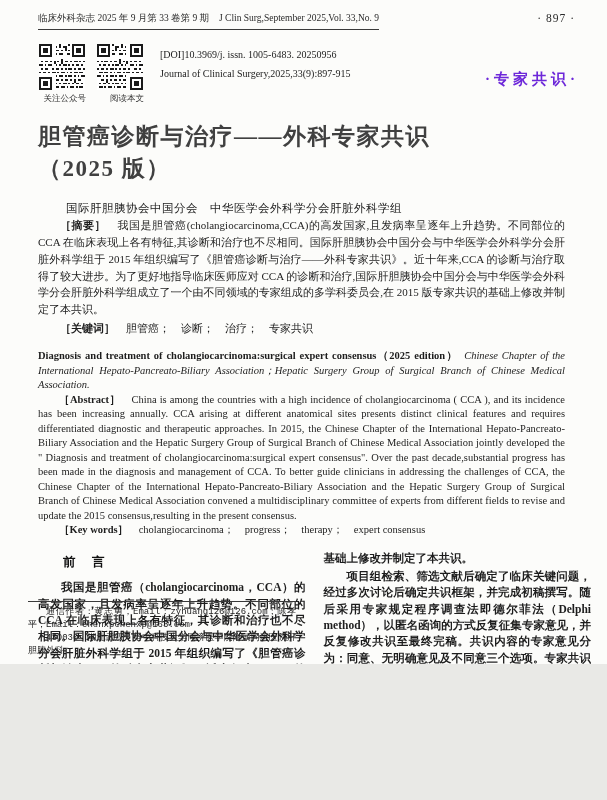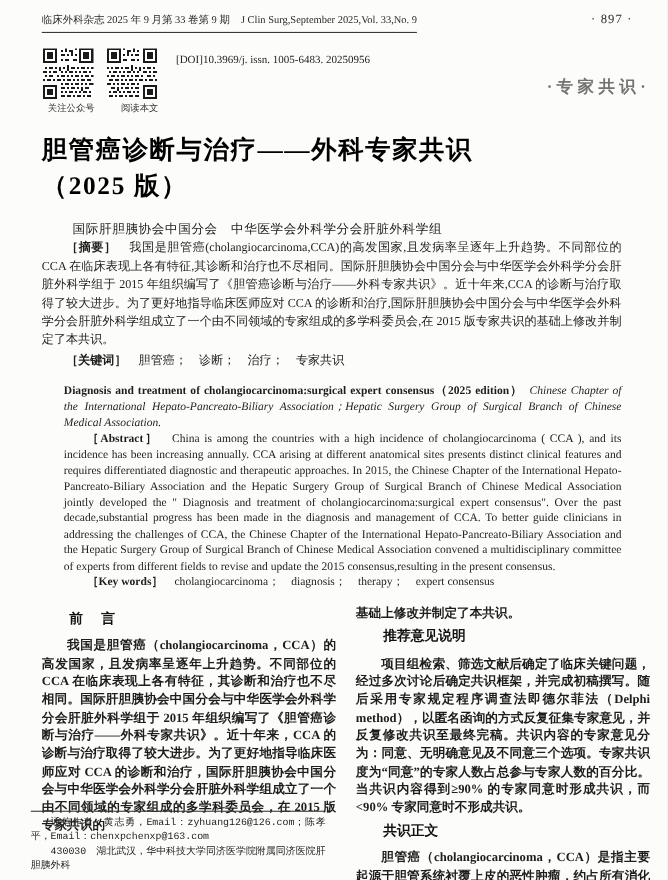--- a/index.html
+++ b/index.html
@@ -1,46 +1,46 @@
 <!DOCTYPE html>
 <html><head>
 <meta charset="utf-8">
 <style>
   html,body{margin:0;padding:0;background:#e9e9e6;}
   .page{
-    width:607px;height:800px;margin:0 auto;position:relative;overflow:hidden;
+    width:607px;height:664px;margin:0 auto;position:relative;overflow:hidden;
     background:#fcfcfa;color:#1d1d1d;box-sizing:border-box;
     padding:12px 16px 0 38px;
     font-family:"Liberation Serif","DejaVu Serif",serif;
   }
   
   .hdr{display:flex;justify-content:space-between;align-items:flex-start;font-size:9.5px;color:#2a2a2a;}
   .hdr .jline{border-bottom:1px solid #3a3a3a;padding-bottom:4px;display:inline-block;}
   .hdr .jen{margin-left:10px;}
   .hdr .pageno{font-size:11.5px;margin-right:16px;letter-spacing:1px;}
   
   .meta{display:flex;margin-top:14px;align-items:flex-start;}
   .qrbox{width:48px;margin-right:10px;text-align:right;}
   .qrbox svg{width:46px;height:46px;display:block;margin:0 auto;}
   .qrlabel{font-size:8.5px;margin-top:3px;color:#333;font-family:"Liberation Sans","DejaVu Sans",sans-serif;}
   .doiblock{font-size:10px;line-height:19px;margin-left:6px;margin-top:1px;color:#222;}
   .badge{
-    position:absolute;top:70px;right:16px;font-size:15px;font-weight:600;
-    letter-spacing:4px;color:#737373;text-align:right;
+    position:absolute;top:70px;right:28px;font-size:15px;font-weight:600;
+    letter-spacing:4px;color:#6d28d9;text-align:right;
   }
   
-  .title{margin-top:16px;font-size:23px;font-weight:700;letter-spacing:1.5px;line-height:1.4;color:#000000;}
+  .title{margin-top:16px;font-size:23px;font-weight:700;letter-spacing:1.5px;line-height:1.4;color:#404040;}
   .authors{margin-top:16px;font-size:11.5px;letter-spacing:.5px;color:#222;padding-left:28px;}
   
   .abs-cn{margin-top:1px;margin-right:26px;font-size:11px;line-height:1.52;text-align:justify;color:#1d1d1d;}
   .abs-cn p{margin:0;text-indent:2em;}
   .abs-cn .kw{margin-top:2px;}
   b.lbl{font-weight:700;}
   
-  .abs-en{margin-top:13px;margin-right:26px;font-size:10.5px;line-height:1.38;text-align:justify;color:#1d1d1d;margin-left:20px;}
+  .abs-en{margin-top:13px;margin-right:26px;font-size:10.5px;line-height:1.38;text-align:justify;color:#1d1d1d;}
   .abs-en p{margin:0;}
   .abs-en .entitle b{margin-right:6px;}
   .abs-en .indent{text-indent:2em;}
   .abs-en i{font-family:"Liberation Serif","DejaVu Serif",serif;}
   
   .cols{display:flex;gap:18px;margin-top:12px;height:258px;overflow:hidden;}
   .col{flex:1;min-width:0;font-size:11.5px;line-height:1.42;text-align:justify;color:#1d1d1d;}
   .col h3{font-size:12.5px;font-weight:700;margin:4px 0 8px;text-indent:2em;letter-spacing:2px;color:#111;}
   .col h3.h2n{letter-spacing:0;}
   .col p{margin:0 0 2px;text-indent:2em;font-weight:bold;}
@@ -107,49 +107,49 @@
           <rect x="2" y="2" width="3" height="3"></rect>
             <rect x="20" y="2" width="3" height="3"></rect>
             <rect x="2" y="20" width="3" height="3"></rect>
           <path d="M9 1h1v1H9zM11 0h1v2h-1zM13 1h2v1h-2zM16 0h1v1h-1zM9 3h2v1H9zM12 3h1v1h-1zM14 2h1v2h-1zM16 3h1v1h-1zM9 5h1v1H9zM11 5h2v1h-2zM15 5h2v1h-2zM1 9h1v1H1zM3 9h2v1H3zM6 9h1v1H6zM8 9h1v2H8zM10 9h1v1h-1zM12 8h1v3h-1zM14 9h2v1h-2zM17 9h1v1h-1zM19 9h2v1h-2zM22 9h1v1h-1zM24 9h1v1h-1zM0 11h2v1H0zM3 11h1v1H3zM5 11h2v1H5zM9 11h1v1H9zM11 11h1v1h-1zM13 11h2v1h-2zM16 11h1v1h-1zM18 11h1v1h-1zM20 11h2v1h-2zM23 11h1v1h-1zM1 13h1v1H1zM3 13h2v1H3zM7 13h1v1H7zM9 13h2v1H9zM12 13h1v1h-1zM14 13h1v1h-1zM16 13h2v1h-2zM19 13h1v1h-1zM21 13h2v1h-2zM24 13h1v1h-1zM0 15h1v1H0zM2 15h2v1H2zM5 15h1v1H5zM7 15h2v1H7zM10 15h1v1h-1zM12 15h2v1h-2zM15 15h1v1h-1zM17 15h1v1h-1zM19 15h2v1h-2zM22 15h2v1h-2zM9 17h1v1H9zM11 17h2v1h-2zM14 17h1v1h-1zM16 17h2v1h-2zM19 17h1v1h-1zM21 17h1v1h-1zM23 17h2v1h-2zM9 19h2v1H9zM12 19h1v1h-1zM14 19h2v1h-2zM17 19h1v1h-1zM19 19h1v2h-1zM21 19h2v1h-2zM9 21h1v1H9zM11 21h1v1h-1zM13 21h2v1h-2zM16 21h1v1h-1zM18 21h1v1h-1zM20 21h2v1h-2zM23 21h1v1h-1zM9 23h2v1H9zM12 23h2v1h-2zM15 23h1v1h-1zM17 23h2v1h-2zM20 23h1v1h-1zM22 23h2v1h-2z"></path>
         </g>
       </svg>
       <div class="qrlabel">阅读本文</div>
     </div>
     <div class="doiblock">
       <div>[DOI]10.3969/j. issn. 1005-6483. 20250956</div>
+      <div>Journal of Clinical Surgery,2025,33(9):897-915</div>
     </div>
   </div>
 
   <div class="title">
     <div>胆管癌诊断与治疗——外科专家共识</div>
     <div>（2025 版）</div>
   </div>
 
   <div class="authors">国际肝胆胰协会中国分会　中华医学会外科学分会肝脏外科学组</div>
 
   <div class="abs-cn">
     <p><b class="lbl">［摘要］</b>　<span>我国是胆管癌(cholangiocarcinoma,CCA)的高发国家,且发病率呈逐年上升趋势。不同部位的 CCA 在临床表现上各有特征,其诊断和治疗也不尽相同。国际肝胆胰协会中国分会与中华医学会外科学分会肝脏外科学组于 2015 年组织编写了《胆管癌诊断与治疗——外科专家共识》。近十年来,CCA 的诊断与治疗取得了较大进步。为了更好地指导临床医师应对 CCA 的诊断和治疗,国际肝胆胰协会中国分会与中华医学会外科学分会肝脏外科学组成立了一个由不同领域的专家组成的多学科委员会,在 2015 版专家共识的基础上修改并制定了本共识。</span></p>
     <p class="kw"><b class="lbl">［关键词］</b>　<span>胆管癌；　诊断；　治疗；　专家共识</span></p>
   </div>
 
   <div class="abs-en">
     <p class="entitle"><b>Diagnosis and treatment of cholangiocarcinoma:surgical expert consensus（2025 edition）</b><i>Chinese Chapter of the International Hepato-Pancreato-Biliary Association；Hepatic Surgery Group of Surgical Branch of Chinese Medical Association.</i></p>
     <p class="indent"><b class="lbl">［Abstract］</b>　<span>China is among the countries with a high incidence of cholangiocarcinoma ( CCA ), and its incidence has been increasing annually. CCA arising at different anatomical sites presents distinct clinical features and requires differentiated diagnostic and therapeutic approaches. In 2015, the Chinese Chapter of the International Hepato-Pancreato-Biliary Association and the Hepatic Surgery Group of Surgical Branch of Chinese Medical Association jointly developed the " Diagnosis and treatment of cholangiocarcinoma:surgical expert consensus". Over the past decade,substantial progress has been made in the diagnosis and management of CCA. To better guide clinicians in addressing the challenges of CCA, the Chinese Chapter of the International Hepato-Pancreato-Biliary Association and the Hepatic Surgery Group of Surgical Branch of Chinese Medical Association convened a multidisciplinary committee of experts from different fields to revise and update the 2015 consensus,resulting in the present consensus.</span></p>
-    <p class="indent"><b class="lbl">［Key words］</b>　<span>cholangiocarcinoma；　diagnosis；　therapy；　expert consensus</span></p>
+    <p class="indent"><b class="lbl">［Key words］</b>　<span>cholangiocarcinoma；　progress；　therapy；　expert consensus</span></p>
   </div>
 
   <div class="cols">
     <div class="col">
       <h3>前　言</h3>
       <p>我国是胆管癌（cholangiocarcinoma，CCA）的高发国家，且发病率呈逐年上升趋势。不同部位的 CCA 在临床表现上各有特征，其诊断和治疗也不尽相同。国际肝胆胰协会中国分会与中华医学会外科学分会肝脏外科学组于 2015 年组织编写了《胆管癌诊断与治疗——外科专家共识》。近十年来，CCA 的诊断与治疗取得了较大进步。为了更好地指导临床医师应对 CCA 的诊断和治疗，国际肝胆胰协会中国分会与中华医学会外科学分会肝脏外科学组成立了一个由不同领域的专家组成的多学科委员会，在 2015 版专家共识的</p>
     </div>
     <div class="col">
       <p class="cont">基础上修改并制定了本共识。</p>
-      <h3 class="h2n">推荐意见说明</h3>
       <p>项目组检索、筛选文献后确定了临床关键问题，经过多次讨论后确定共识框架，并完成初稿撰写。随后采用专家规定程序调查法即德尔菲法（Delphi method），以匿名函询的方式反复征集专家意见，并反复修改共识至最终完稿。共识内容的专家意见分为：同意、无明确意见及不同意三个选项。专家共识度为“同意”的专家人数占总参与专家人数的百分比。当共识内容得到≥90% 的专家同意时形成共识，而 &lt;90% 专家同意时不形成共识。</p>
       <h3 class="h2n">共识正文</h3>
       <p>胆管癌（cholangiocarcinoma，CCA）是指主要起源于胆管系统衬覆上皮的恶性肿瘤，约占所有消化系统</p>
     </div>
   </div>
 
   <div class="footnote">
     <p>通信作者：黄志勇，Email：zyhuang126@126.com；陈孝平，Email：chenxpchenxp@163.com</p>
     <p>430030　湖北武汉，华中科技大学同济医学院附属同济医院肝胆胰外科</p>
   </div>

